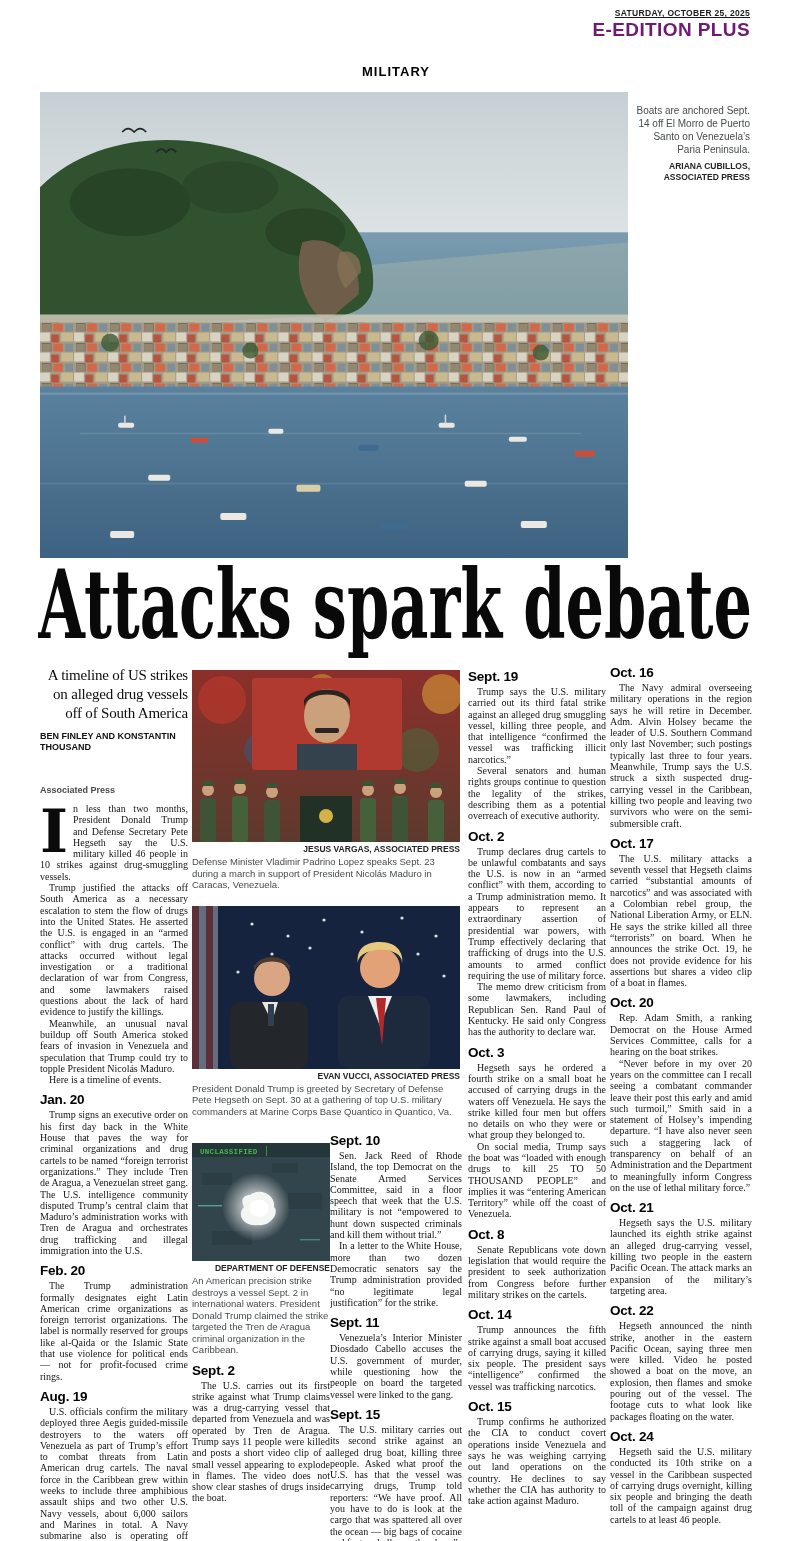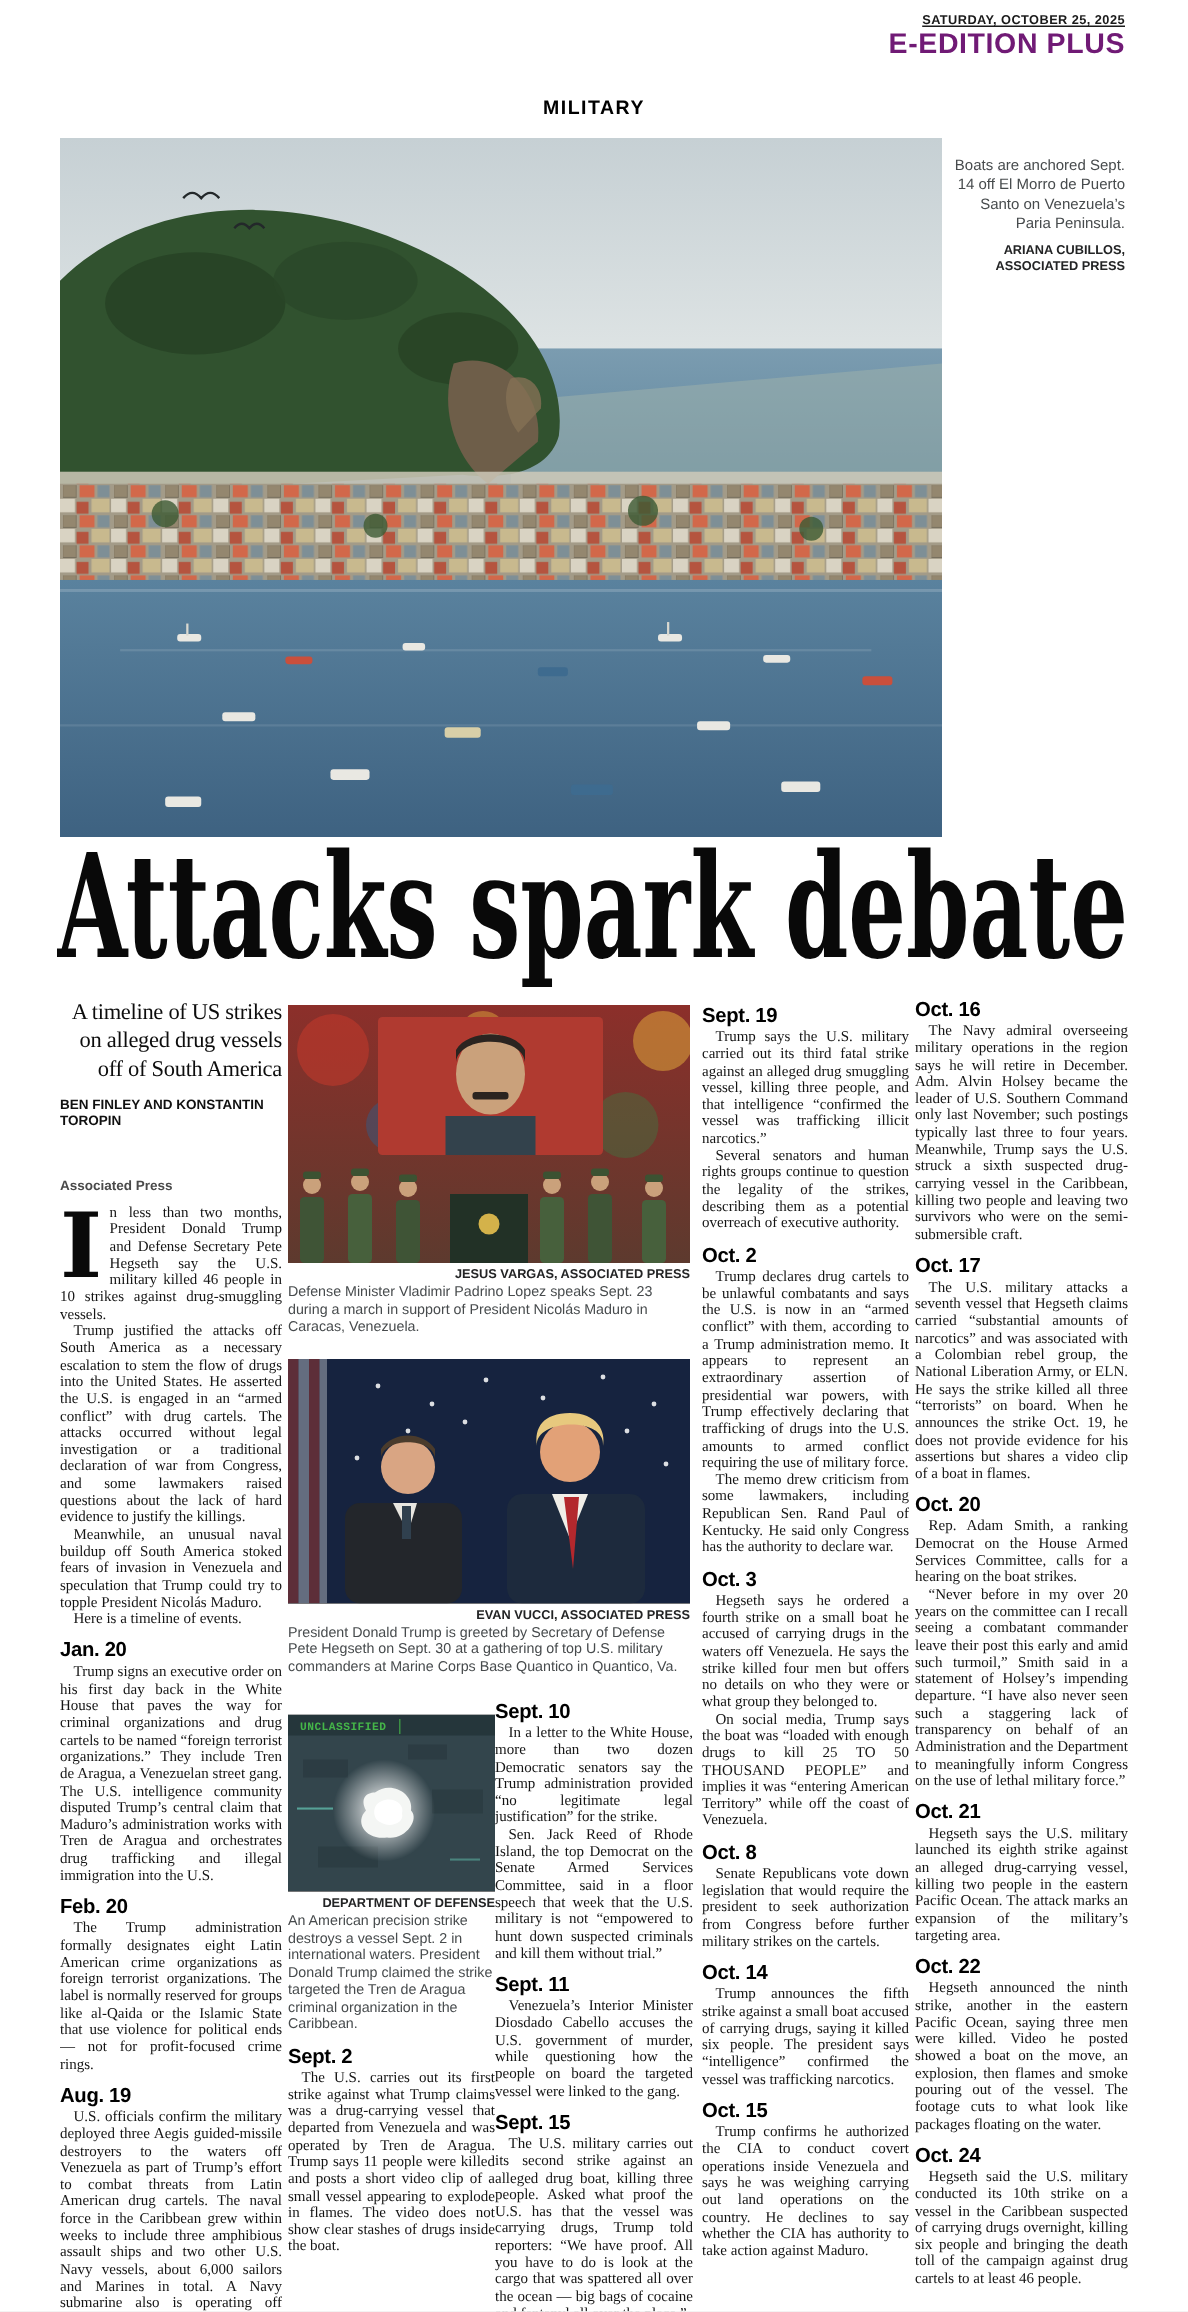--- a/index.html
+++ b/index.html
@@ -32,21 +32,21 @@
   .col2b{left:192px;top:1143px;width:138px;height:398px;}
   .col3b{left:330px;top:1118px;width:132px;height:423px;}
   .standfirst{font-size:15px;line-height:19px;color:#0d0d0d;margin:0 0 8px;text-align:right;font-weight:normal;letter-spacing:-.2px;}
   .byline{font-family:"Liberation Sans",sans-serif;text-align:left;margin-bottom:7px;}
   .byline .authors{font-size:9px;line-height:11px;font-weight:bold;color:#101010;}
   .byline .org{font-size:9px;line-height:11px;font-weight:bold;color:#4a4a4a;margin-top:32px;}
   .dropcap{float:left;font-family:"DejaVu Serif",serif;font-weight:bold;font-size:60px;
         line-height:48px;padding:4px 5px 0 0;color:#0a0a0a;}
   
   .photo-col{position:absolute;left:192px;top:670px;width:268px;}
-  .photo{display:block;width:100%;overflow:hidden;background:#000000;}
+  .photo{display:block;width:100%;overflow:hidden;background:#7f1d1d;}
   .photo svg{display:block;width:100%;height:100%;}
   .photo-credit{font-family:"Liberation Sans",sans-serif;font-size:8.5px;line-height:11px;
         font-weight:bold;color:#232425;text-align:right;margin-top:2px;}
   .photo-caption{font-family:"Liberation Sans",sans-serif;font-size:9.5px;line-height:11.5px;
         color:#474b4d;text-align:left;margin-top:1px;}
   .mt{margin-top:15px;}
   .strike-photo{position:relative;height:118px;}
   .unclass{position:absolute;top:4px;left:8px;font-family:"Liberation Mono",monospace;
         font-size:7.5px;font-weight:bold;color:#45b649;letter-spacing:.3px;}
   .unclass-divider{position:absolute;top:3px;left:74px;width:1px;height:10px;background:#45b649;opacity:.7;}
@@ -144,21 +144,21 @@
 
   <div class="headline-wrap">
     <svg width="716" height="104" viewBox="0 0 716 104">
       <text x="0" y="82" font-family="DejaVu Serif, serif" font-weight="bold" font-size="96" fill="#090909" textLength="714" lengthAdjust="spacingAndGlyphs">Attacks spark debate</text>
     </svg>
   </div>
 
   <div class="col col1">
     <h2 class="standfirst">A timeline of US strikes on alleged drug vessels off of South America</h2>
     <div class="byline">
-      <div class="authors">BEN FINLEY AND KONSTANTIN TOROPIN</div>
+      <div class="authors">BEN FINLEY AND KONSTANTIN THOUSAND</div>
       <div class="org">Associated Press</div>
     </div>
     <p class="noindent"><span class="dropcap">I</span><span>n less than two months, President Donald Trump and Defense Secretary Pete Hegseth say the U.S. military killed 46 people in 10 strikes against drug-smuggling vessels.</span></p>
     <p>Trump justified the attacks off South America as a necessary escalation to stem the flow of drugs into the United States. He asserted the U.S. is engaged in an “armed conflict” with drug cartels. The attacks occurred without legal investigation or a traditional declaration of war from Congress, and some lawmakers raised questions about the lack of hard evidence to justify the killings.</p>
     <p>Meanwhile, an unusual naval buildup off South America stoked fears of invasion in Venezuela and speculation that Trump could try to topple President Nicolás Maduro.</p>
     <p>Here is a timeline of events.</p>
     <section>
       <h3>Jan. 20</h3>
       <p>Trump signs an executive order on his first day back in the White House that paves the way for criminal organizations and drug cartels to be named “foreign terrorist organizations.” They include Tren de Aragua, a Venezuelan street gang. The U.S. intelligence community disputed Trump’s central claim that Maduro’s administration works with Tren de Aragua and orchestrates drug trafficking and illegal immigration into the U.S.</p>
     </section>
@@ -293,22 +293,22 @@
     <div class="photo-caption">An American precision strike destroys a vessel Sept. 2 in international waters. President Donald Trump claimed the strike targeted the Tren de Aragua criminal organization in the Caribbean.</div>
     <section>
       <h3>Sept. 2</h3>
       <p>The U.S. carries out its first strike against what Trump claims was a drug-carrying vessel that departed from Venezuela and was operated by Tren de Aragua. Trump says 11 people were killed and posts a short video clip of a small vessel appearing to explode in flames. The video does not show clear stashes of drugs inside the boat.</p>
     </section>
   </div>
 
   <div class="col col3b">
     <section>
       <h3 style="margin-top:16px">Sept. 10</h3>
+      <p>Sen. Jack Reed of Rhode Island, the top Democrat on the Senate Armed Services Committee, said in a floor speech that week that the U.S. military is not “empowered to hunt down suspected criminals and kill them without trial.”</p>
       <p>In a letter to the White House, more than two dozen Democratic senators say the Trump administration provided “no legitimate legal justification” for the strike.</p>
-      <p>Sen. Jack Reed of Rhode Island, the top Democrat on the Senate Armed Services Committee, said in a floor speech that week that the U.S. military is not “empowered to hunt down suspected criminals and kill them without trial.”</p>
     </section>
     <section>
       <h3>Sept. 11</h3>
       <p>Venezuela’s Interior Minister Diosdado Cabello accuses the U.S. government of murder, while questioning how the people on board the targeted vessel were linked to the gang.</p>
     </section>
     <section>
       <h3>Sept. 15</h3>
       <p>The U.S. military carries out its second strike against an alleged drug boat, killing three people. Asked what proof the U.S. has that the vessel was carrying drugs, Trump told reporters: “We have proof. All you have to do is look at the cargo that was spattered all over the ocean — big bags of cocaine and fentanyl all over the place.”</p>
     </section>
   </div>

